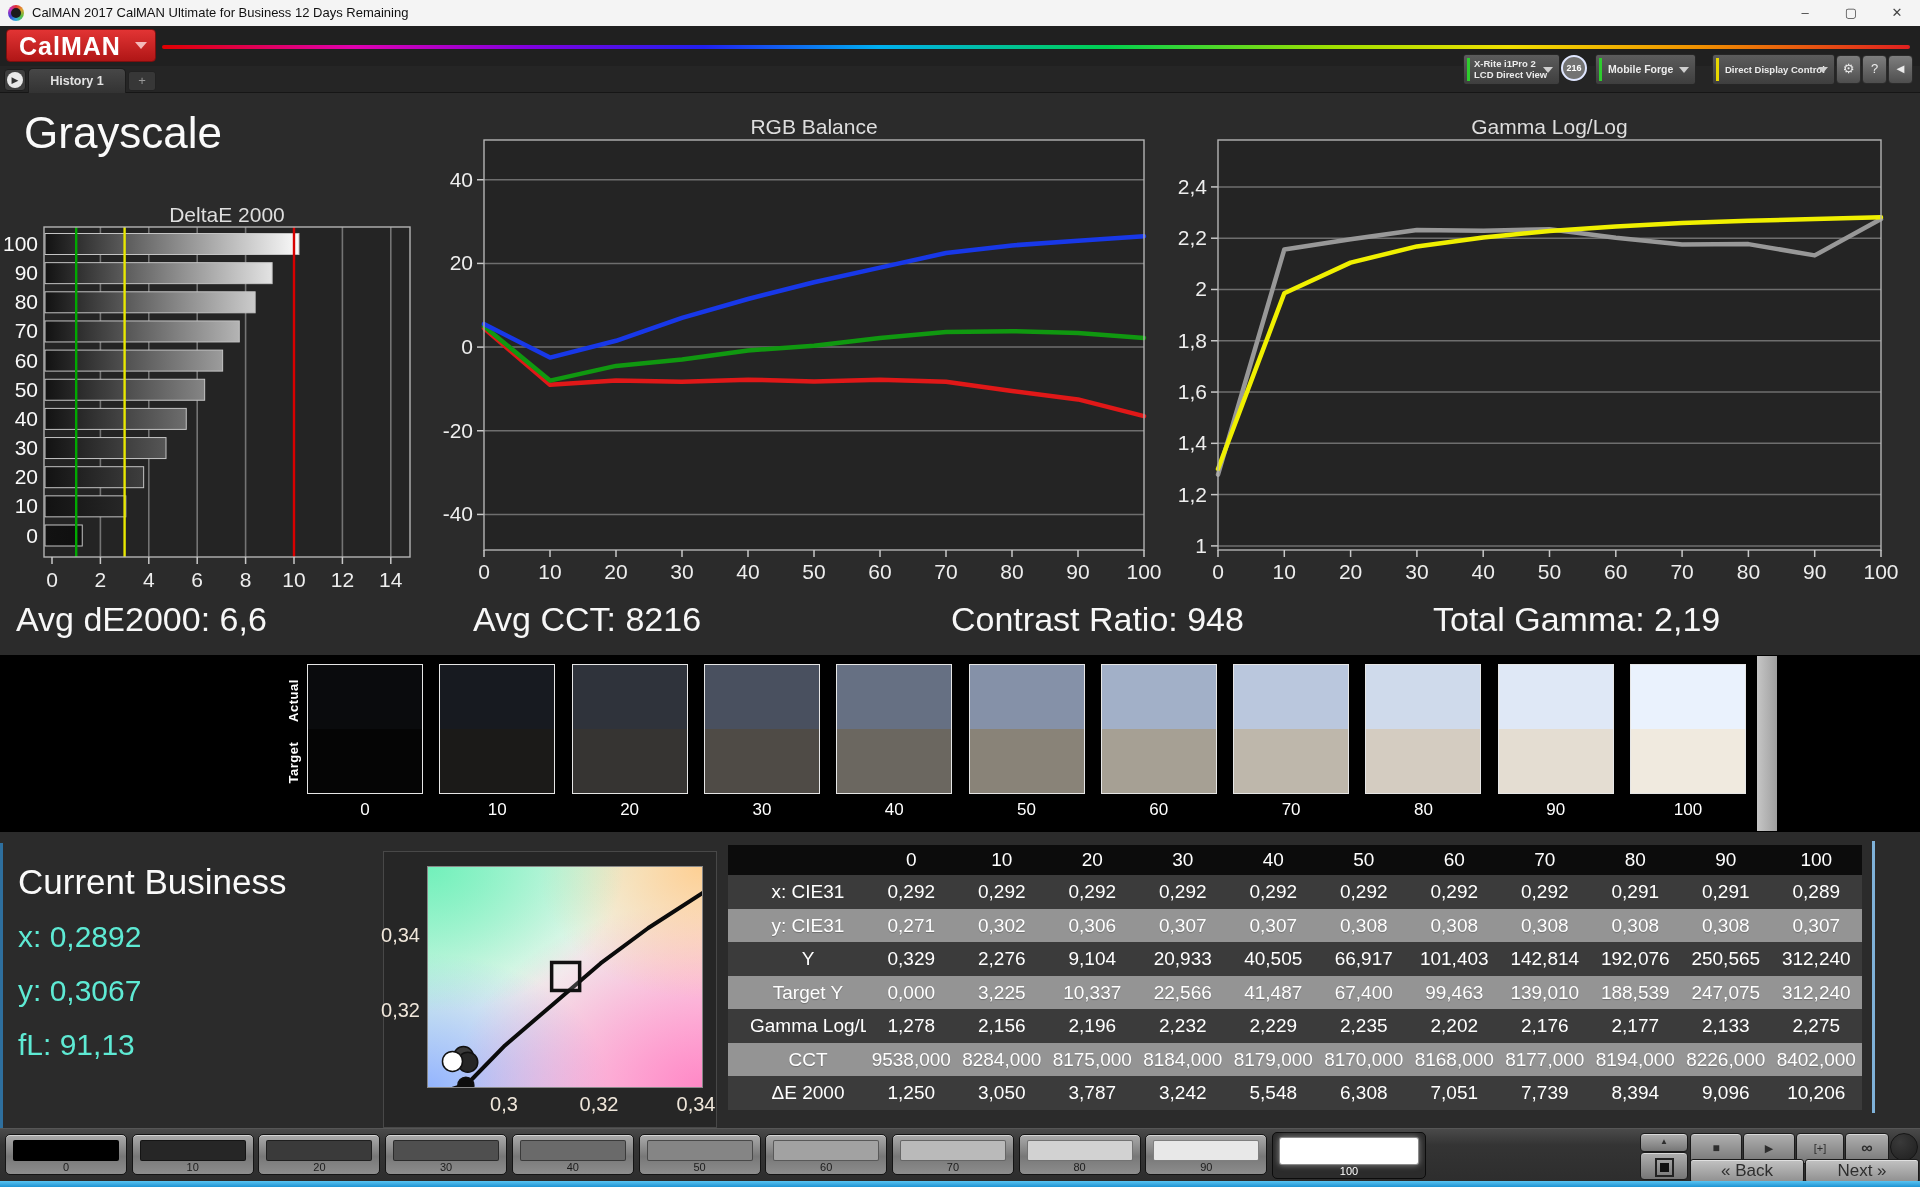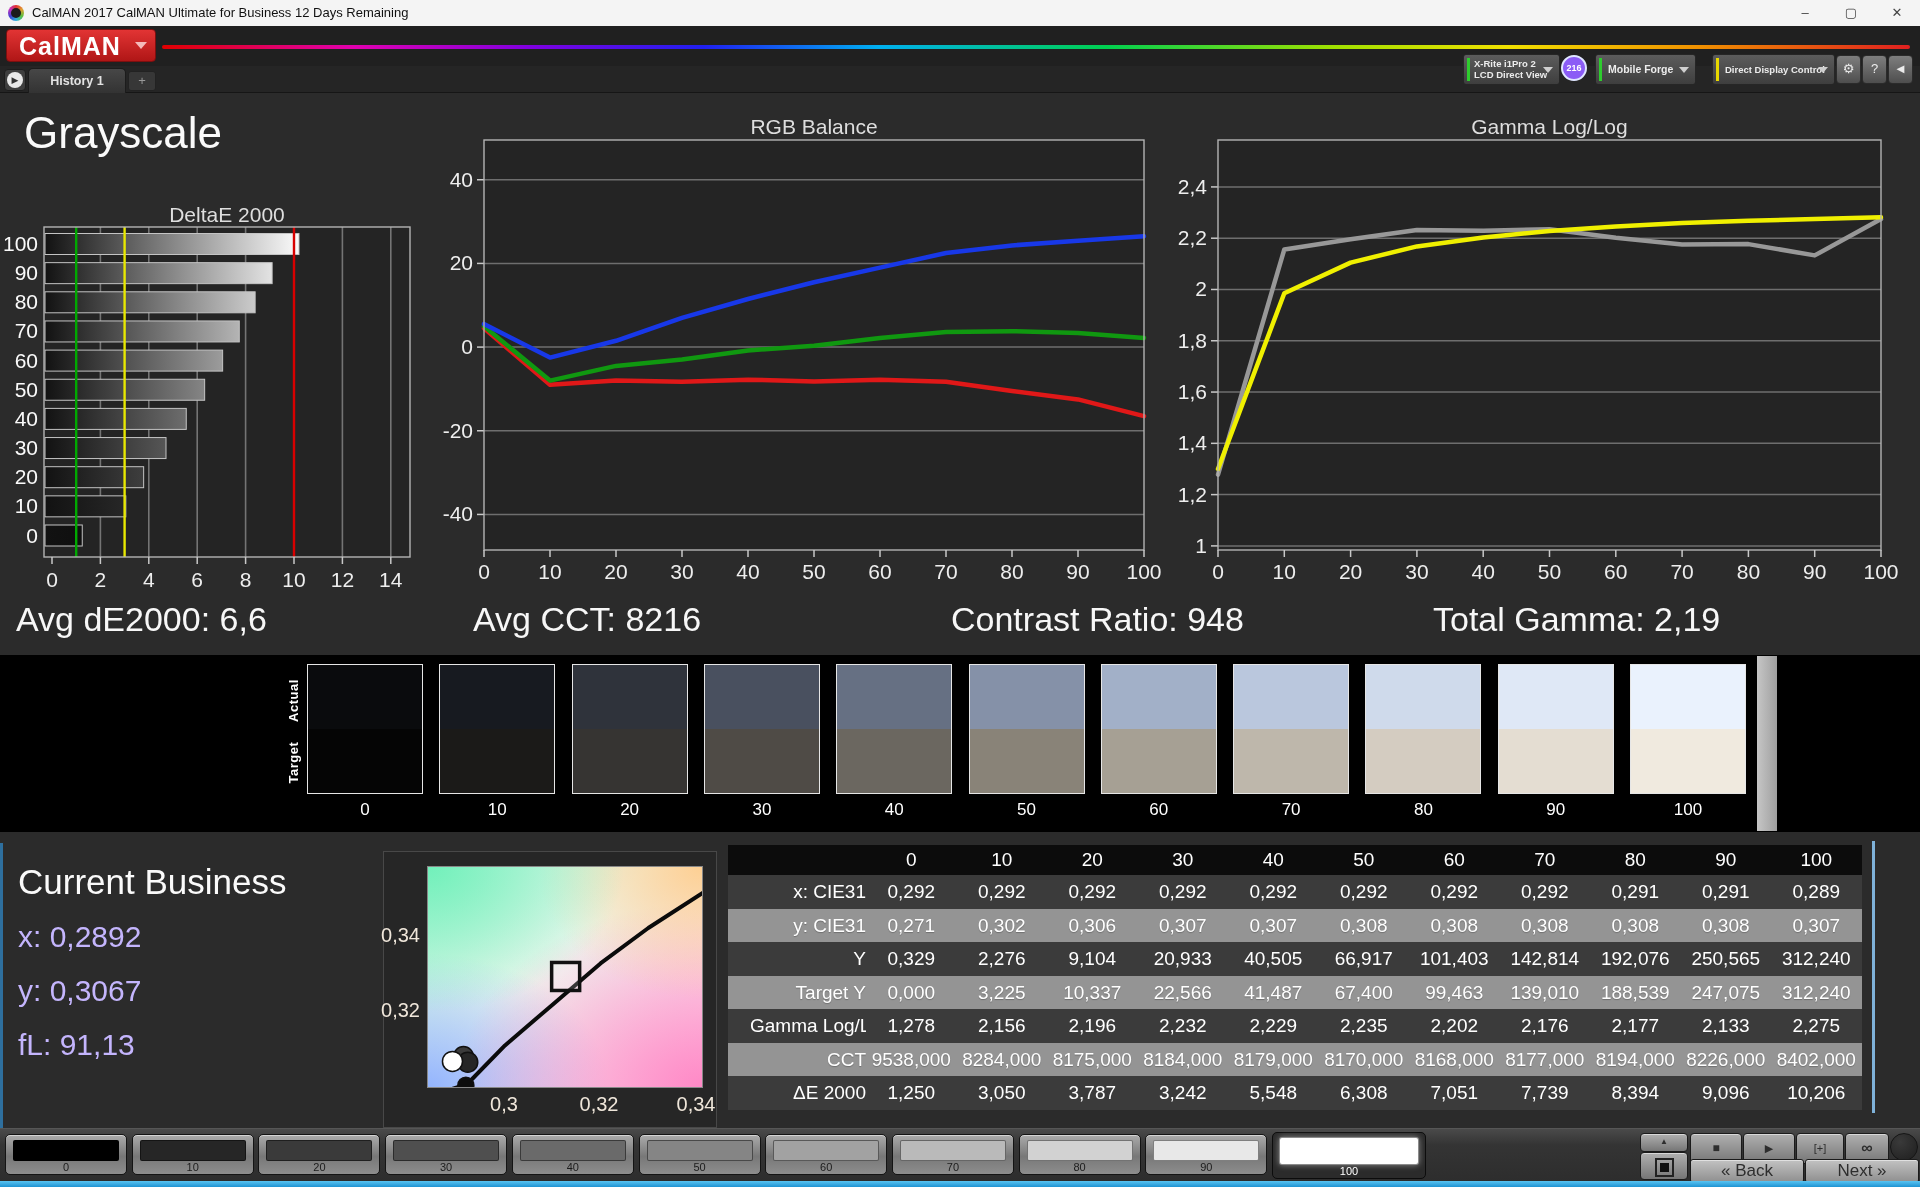--- a/index.html
+++ b/index.html
@@ -32,55 +32,55 @@
     color:#e2e2e2;font-size:12.5px;font-weight:bold;text-align:center;line-height:24px;}
   #tab-plus{left:128px;top:71px;width:26px;height:18px;border-radius:3px;background:#373737;border:1px solid #222;
     color:#999;font-size:13px;text-align:center;line-height:17px;}
   .meterbox{top:54px;height:29px;border-radius:3px;background:linear-gradient(#5c5c5c,#3e3e3e);
     border:1px solid #262626;color:#ececec;}
   .meter-stripe{position:absolute;left:3px;top:3px;width:3px;bottom:3px;}
   .meter-caret{position:absolute;right:6px;top:12px;width:0;height:0;border-left:5px solid transparent;
     border-right:5px solid transparent;border-top:6px solid #cfcfcf;}
   .meter-text2{position:absolute;left:10px;top:3px;font-size:9.5px;font-weight:bold;line-height:11px;}
   .meter-text1{position:absolute;left:12px;top:0;height:19px;line-height:29px;font-size:10.5px;font-weight:bold;}
-  #meter-badge{left:1561px;top:55px;width:26px;height:26px;border-radius:50%;background:#8b5cf6;
+  #meter-badge{left:1561px;top:55px;width:26px;height:26px;border-radius:50%;background:#737373;
     border:2px solid #dfe6ff;box-sizing:border-box;color:#fff;font-size:9px;font-weight:bold;
     text-align:center;line-height:22px;}
   .sqbtn{top:55px;width:23px;height:27px;border-radius:4px;background:linear-gradient(#7e7e7e,#4e4e4e);
     border:1px solid #2b2b2b;color:#ececec;font-size:13px;text-align:center;line-height:26px;}
   
   #page-title{left:24px;top:108px;font-size:44px;color:#fafafa;}
   .summary-item{top:600px;width:420px;text-align:left;font-size:34px;color:#f7f7f7;}
   #charts-svg{left:0;top:0;}
   
   #swatchstrip{left:0;top:655px;width:1920px;height:177px;background:#000;}
   .vlabel{color:#fff;font-size:13px;font-weight:bold;letter-spacing:0.5px;transform:rotate(-90deg);transform-origin:center;}
   .swatch{top:9px;height:130px;border:1px solid #e6e6e6;box-sizing:border-box;}
   .swatch .half{position:absolute;left:0;width:100%;height:50%;}
   .swatch-label{top:145px;color:#fff;font-size:17px;text-align:center;}
   #strip-bar{left:1757px;top:1px;width:20px;height:175px;background:linear-gradient(90deg,#c6c6c6,#9f9f9f);}
   
   #edge-left{left:0;top:843px;width:3px;height:285px;background:#2e6f9e;}
   #cr-title{left:18px;top:862px;font-size:35px;color:#fafafa;}
-  .cr-line{left:18px;font-size:30px;color:#c4b5fd;}
+  .cr-line{left:18px;font-size:30px;color:#5eead4;}
   #cie-panel{left:383px;top:851px;width:334px;height:277px;background:#262626;border:1px solid #484848;box-sizing:border-box;}
   #cie-plot{left:427px;top:866px;width:276px;height:222px;border:1px solid #888;box-sizing:border-box;
     background:
       radial-gradient(130% 120% at 0% 0%, rgba(110,240,185,0.95) 0%, rgba(110,240,185,0) 55%),
       radial-gradient(120% 120% at 100% 0%, rgba(255,205,140,0.92) 0%, rgba(255,205,140,0) 50%),
       radial-gradient(150% 140% at 100% 100%, rgba(255,130,195,0.92) 0%, rgba(255,130,195,0) 60%),
       radial-gradient(120% 110% at 0% 100%, rgba(140,175,255,0.92) 0%, rgba(140,175,255,0) 55%),
       linear-gradient(135deg,#bff5dd 0%,#eef7ef 45%,#ffd9ec 100%);}
   .cie-ytick{width:50px;text-align:right;font-size:20px;color:#efe6da;}
   .cie-xtick{top:1093px;width:70px;text-align:center;font-size:20px;color:#efe6da;}
   
   #datatable{left:728px;top:845px;}
   .trow{display:flex;}
   .tcell{width:90.5px;text-align:center;font-size:19px;color:#fff;overflow:hidden;white-space:nowrap;}
-  .tlabel{width:124px;padding-left:8px;box-sizing:border-box;text-align:right;font-size:19px;color:#fff;white-space:nowrap;}
+  .tlabel{width:124px;padding-left:8px;box-sizing:border-box;text-align:center;font-size:19px;color:#fff;white-space:nowrap;}
   .tgut{width:14px;background:#0a0a0a;}
   .thead{height:30px;line-height:30px;background:#0c0c0c;}
   .tdark{height:33.5px;line-height:33.5px;background:#3b3b3b;}
   .tlight{height:33.5px;line-height:33.5px;background:#949494;text-shadow:0 1px 1px rgba(0,0,0,0.25);}
   #scroll-line{left:1872px;top:841px;width:3px;height:272px;background:#7fb2d9;}
   
   #bottombar{left:0;top:1128px;width:1920px;height:53px;
     background:linear-gradient(#4a4a4a,#343434 30%,#2d2d2d);border-top:1px solid #565656;}
   .patchbtn{top:5px;width:120px;height:39px;border-radius:5px;border:1px solid #141414;
     background:linear-gradient(#ababab,#787878 55%,#8d8d8d);box-shadow:inset 0 1px 0 #d4d4d4;}

